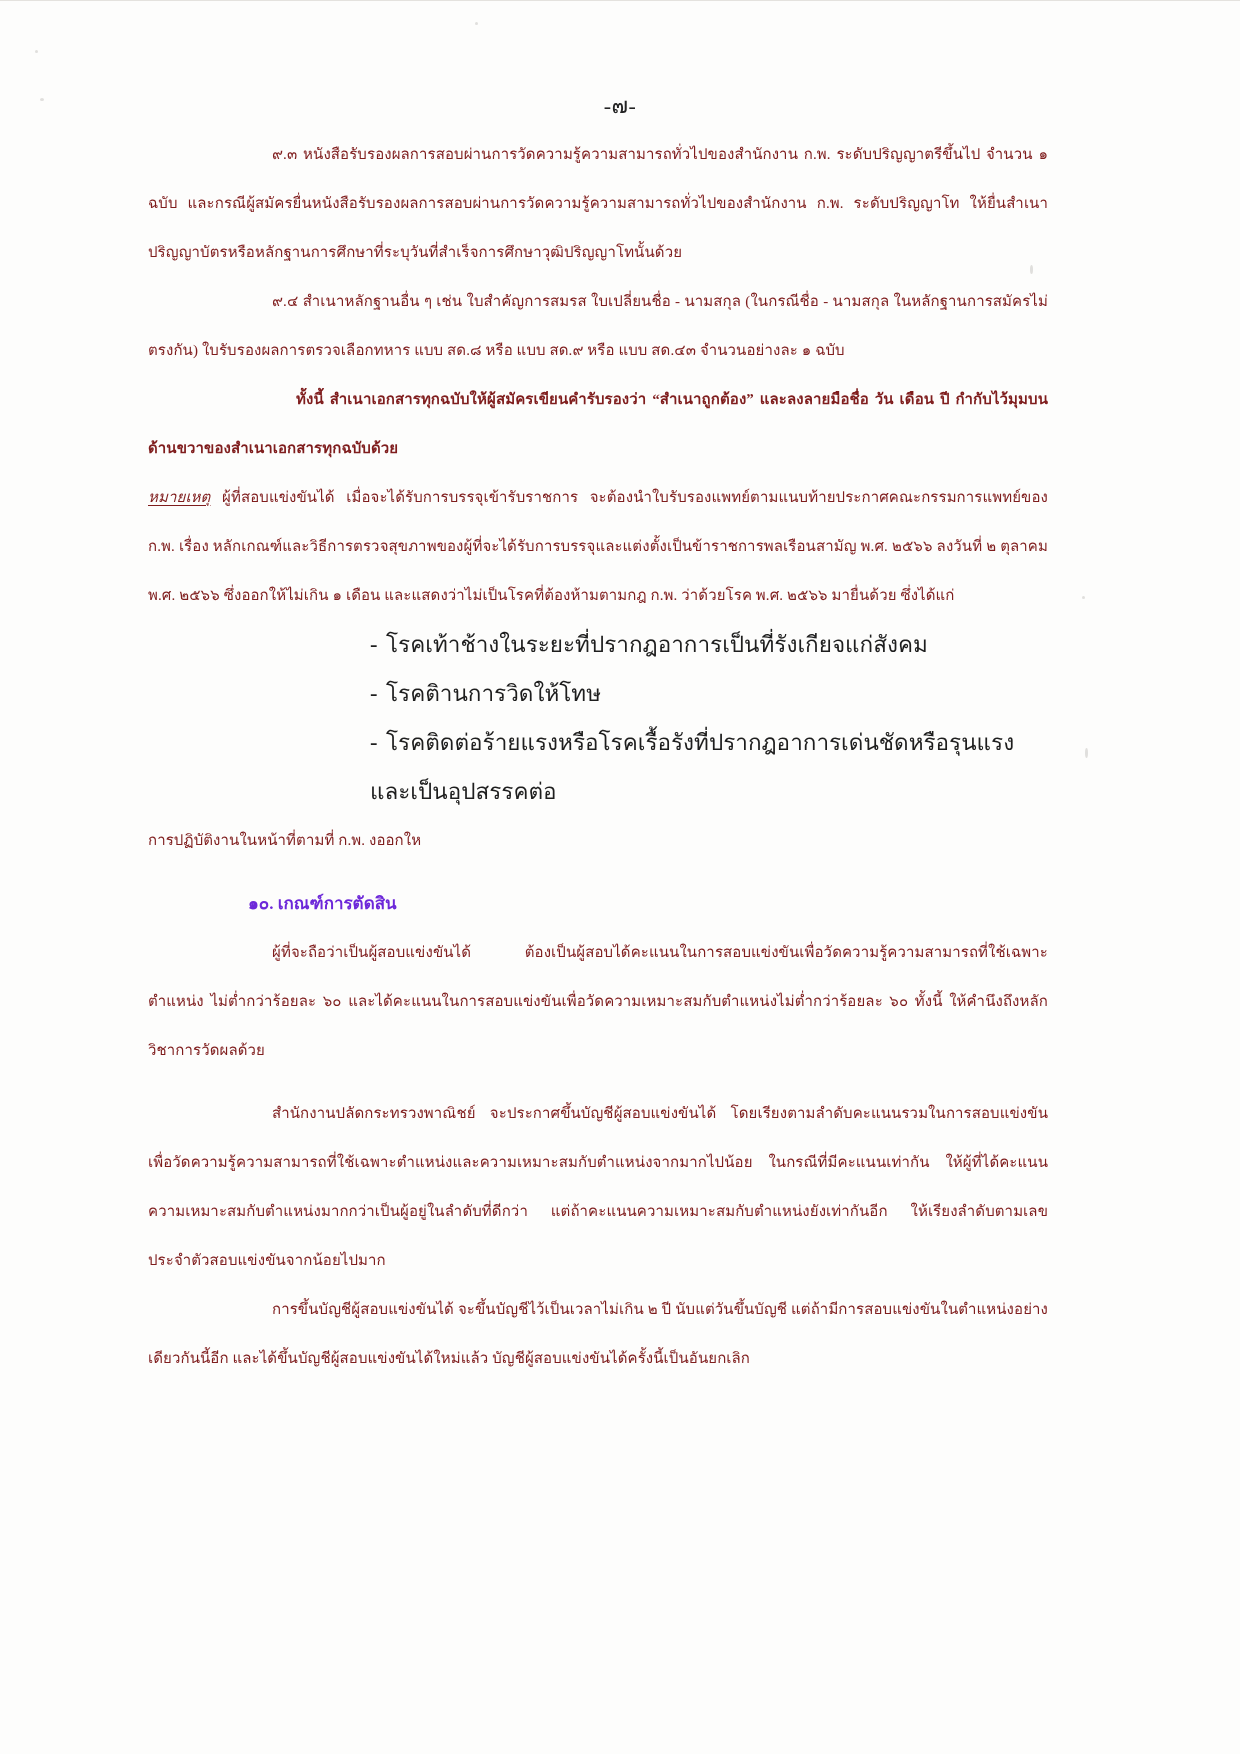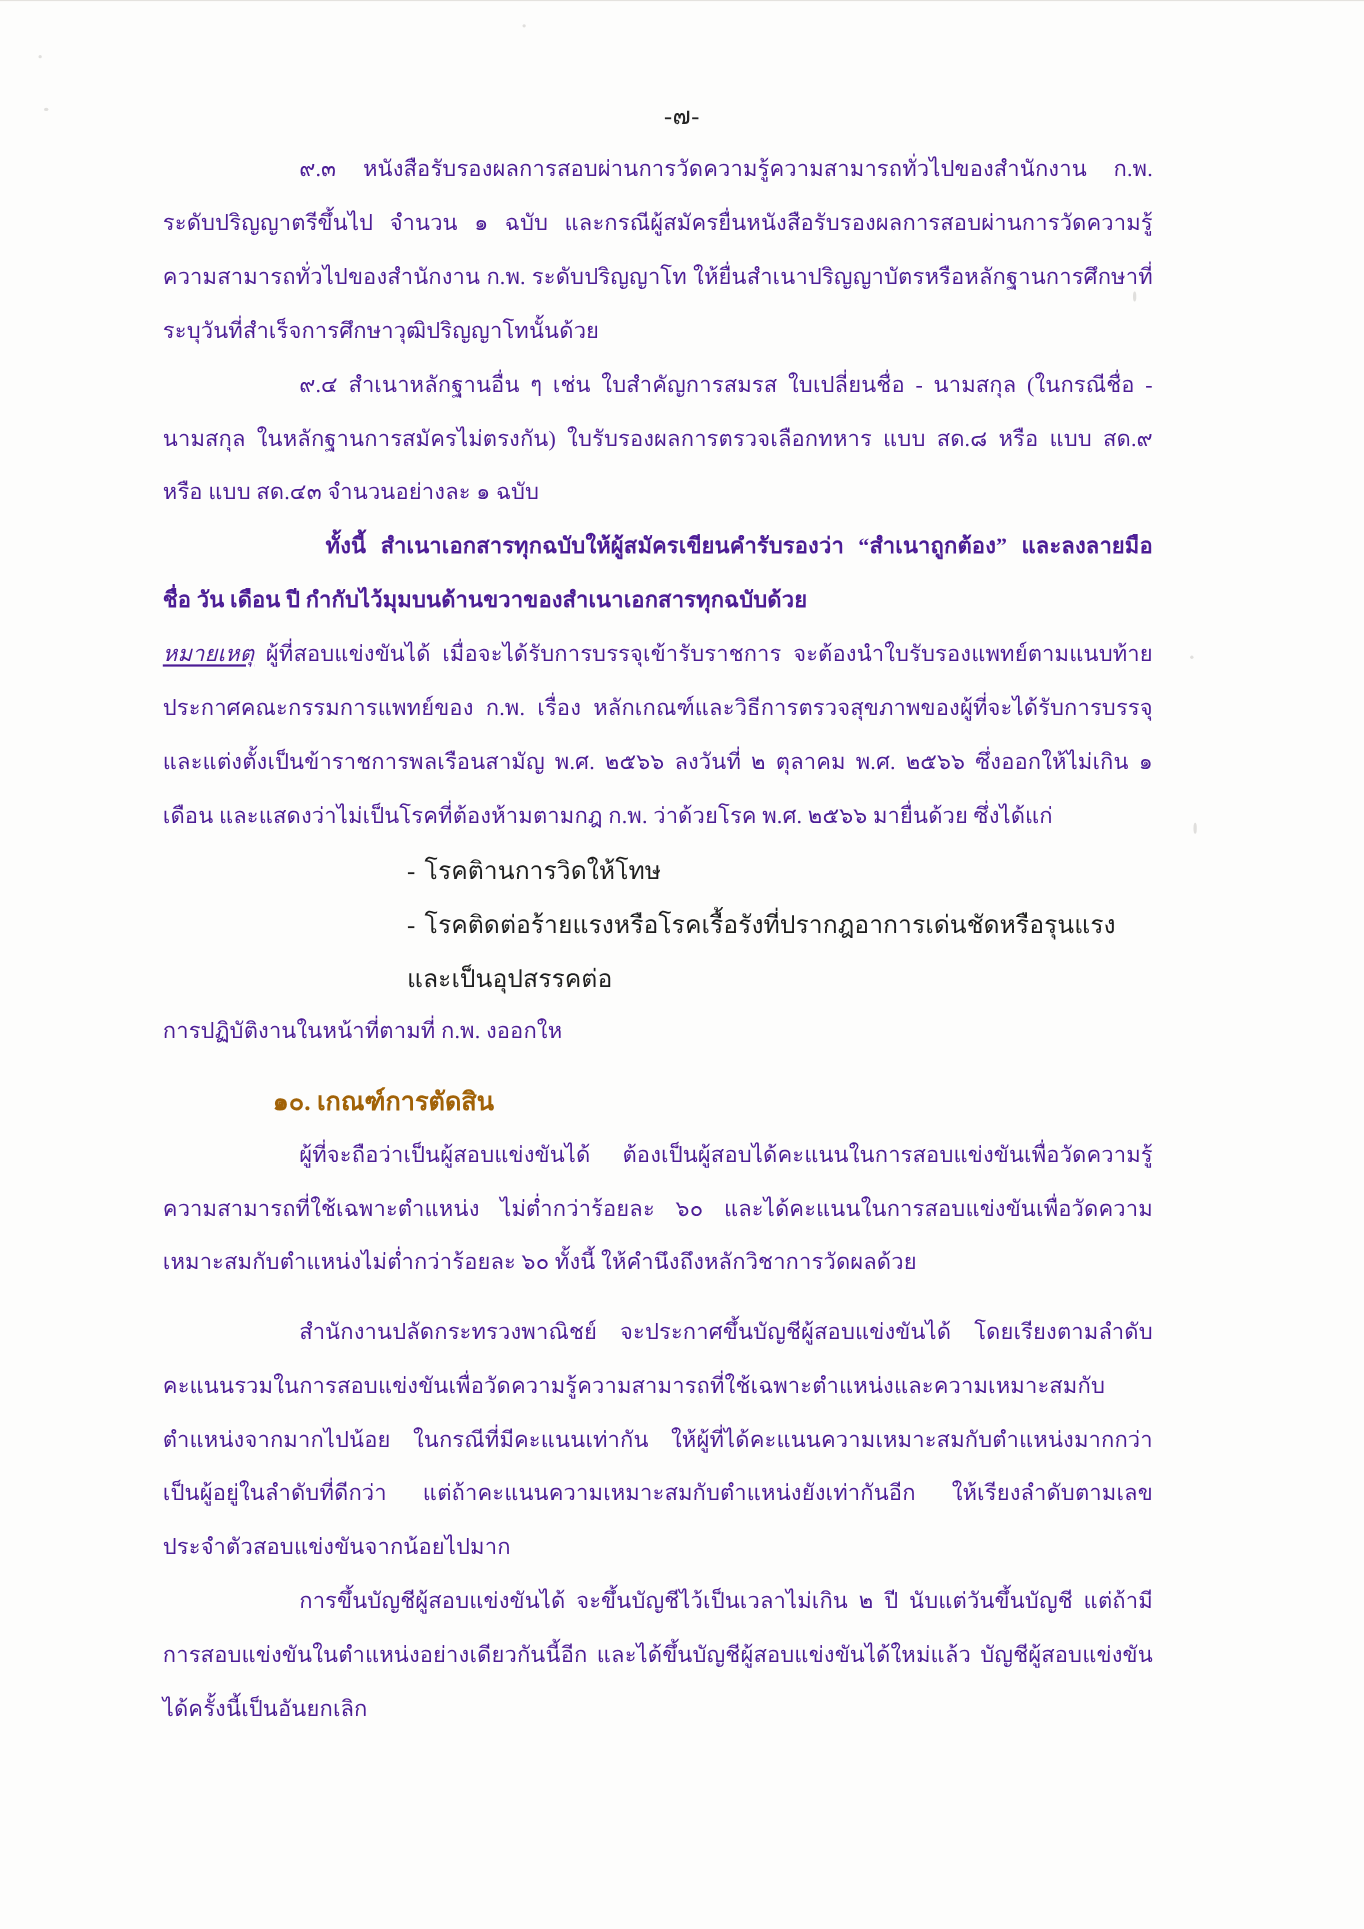--- a/index.html
+++ b/index.html
@@ -43,49 +43,49 @@
 
   .body-col {
     position: absolute;
     left: 148px;
     top: 130px;
     width: 900px;
   }
 
   p.para {
     margin: 0 0 0 0;
-    font-size: 20px;
+    font-size: 15px;
     line-height: 49px;
     text-align: justify;
     text-justify: inter-character;
-    color: #4c1d95;
+    color: #7f1d1d;
     letter-spacing: 0.1px;
   }
   .indent-first {
     text-indent: 124px;
   }
   .indent-first-wide {
     text-indent: 148px;
   }
   .no-indent {
     text-indent: 0;
   }
   .bold-block {
     font-weight: bold;
     font-size: 22.5px;
     line-height: 49px;
     text-align: left;
   }
   .heading {
     font-weight: bold;
-    font-size: 23px;
+    font-size: 17px;
     line-height: 49px;
     margin: 0;
     padding-left: 100px;
-    color: #a16207;
+    color: #6d28d9;
   }
   .spacer-sm { height: 14px; }
   .note-label {
     text-decoration: underline;
     text-underline-offset: 3px;
     font-style: italic;
   }
   ul.disease-list {
     list-style: none;
     margin: 0;
@@ -127,20 +127,21 @@
 
     <p class="para indent-first">๙.๓ หนังสือรับรองผลการสอบผ่านการวัดความรู้ความสามารถทั่วไปของสำนักงาน ก.พ. ระดับปริญญาตรีขึ้นไป จำนวน ๑ ฉบับ และกรณีผู้สมัครยื่นหนังสือรับรองผลการสอบผ่านการวัดความรู้ความสามารถทั่วไปของสำนักงาน ก.พ. ระดับปริญญาโท ให้ยื่นสำเนาปริญญาบัตรหรือหลักฐานการศึกษาที่ระบุวันที่สำเร็จการศึกษาวุฒิปริญญาโทนั้นด้วย</p>
 
     <p class="para indent-first">๙.๔ สำเนาหลักฐานอื่น ๆ เช่น ใบสำคัญการสมรส ใบเปลี่ยนชื่อ - นามสกุล (ในกรณีชื่อ - นามสกุล ในหลักฐานการสมัครไม่ตรงกัน) ใบรับรองผลการตรวจเลือกทหาร แบบ สด.๘ หรือ แบบ สด.๙ หรือ แบบ สด.๔๓ จำนวนอย่างละ ๑ ฉบับ</p>
 
     <p class="para bold-block indent-first-wide">ทั้งนี้ สำเนาเอกสารทุกฉบับให้ผู้สมัครเขียนคำรับรองว่า “สำเนาถูกต้อง” และลงลายมือชื่อ วัน เดือน ปี กำกับไว้มุมบนด้านขวาของสำเนาเอกสารทุกฉบับด้วย</p>
 
     <p class="para no-indent"><span class="note-label">หมายเหตุ</span> <span>ผู้ที่สอบแข่งขันได้ เมื่อจะได้รับการบรรจุเข้ารับราชการ จะต้องนำใบรับรองแพทย์ตามแนบท้ายประกาศคณะกรรมการแพทย์ของ ก.พ. เรื่อง หลักเกณฑ์และวิธีการตรวจสุขภาพของผู้ที่จะได้รับการบรรจุและแต่งตั้งเป็นข้าราชการพลเรือนสามัญ พ.ศ. ๒๕๖๖ ลงวันที่ ๒ ตุลาคม พ.ศ. ๒๕๖๖ ซึ่งออกให้ไม่เกิน ๑ เดือน และแสดงว่าไม่เป็นโรคที่ต้องห้ามตามกฎ ก.พ. ว่าด้วยโรค พ.ศ. ๒๕๖๖ มายื่นด้วย ซึ่งได้แก่</span></p>
 
     <ul class="disease-list">
+      <li><span class="dash">-</span><span>โรคเท้าช้างในระยะที่ปรากฎอาการเป็นที่รังเกียจแก่สังคม</span></li>
       <li><span class="dash">-</span><span>โรคติานการวิดให้โทษ</span></li>
       <li><span class="dash">-</span><span>โรคติดต่อร้ายแรงหรือโรคเรื้อรังที่ปรากฎอาการเด่นชัดหรือรุนแรงและเป็นอุปสรรคต่อ</span></li>
     </ul>
 
     <p class="para tail-line no-indent">การปฏิบัติงานในหน้าที่ตามที่ ก.พ. งออกให</p>
 
     <div class="spacer-sm"></div>
 
     <p class="heading">๑๐. เกณฑ์การตัดสิน</p>
     <p class="para indent-first">ผู้ที่จะถือว่าเป็นผู้สอบแข่งขันได้ ต้องเป็นผู้สอบได้คะแนนในการสอบแข่งขันเพื่อวัดความรู้ความสามารถที่ใช้เฉพาะตำแหน่ง ไม่ต่ำกว่าร้อยละ ๖๐ และได้คะแนนในการสอบแข่งขันเพื่อวัดความเหมาะสมกับตำแหน่งไม่ต่ำกว่าร้อยละ ๖๐ ทั้งนี้ ให้คำนึงถึงหลักวิชาการวัดผลด้วย</p>

